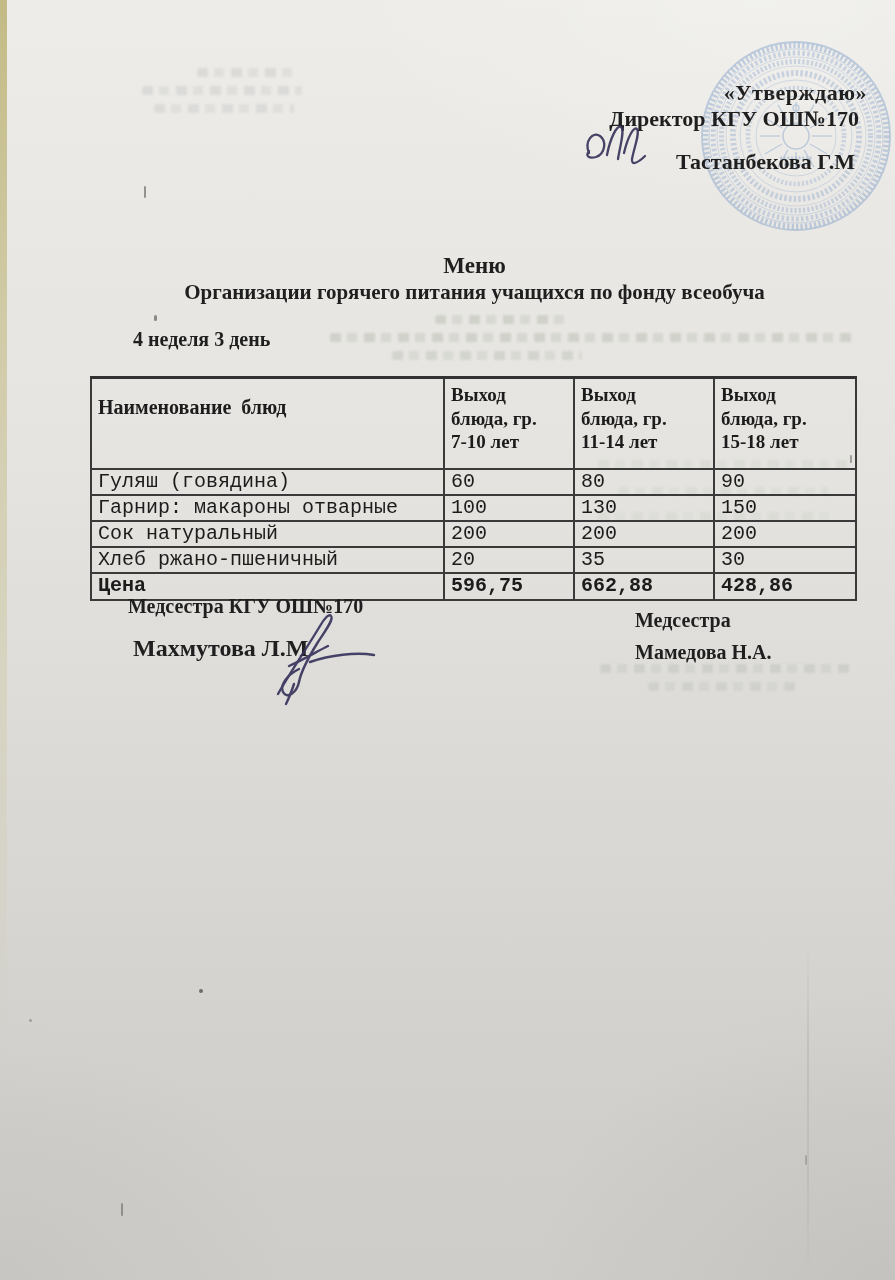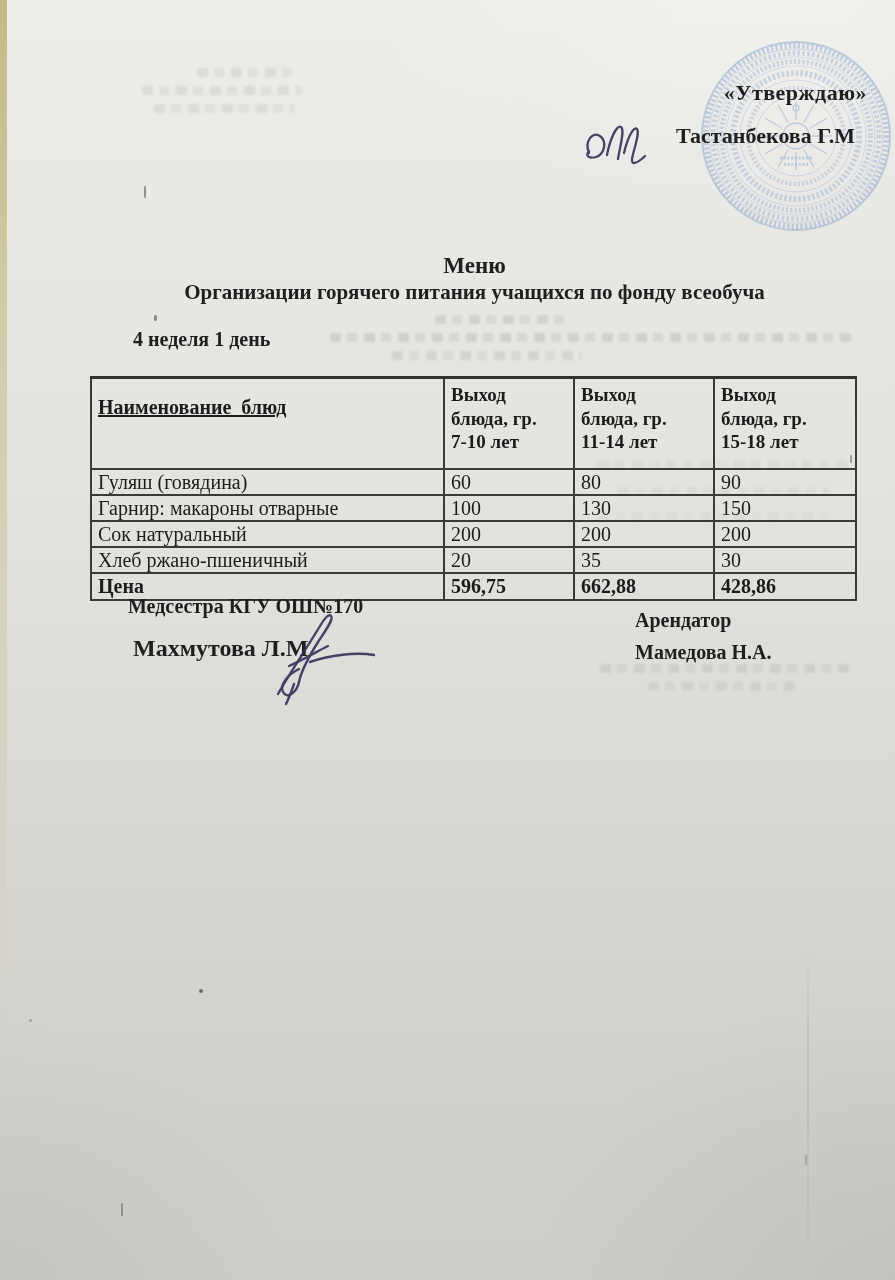--- a/index.html
+++ b/index.html
@@ -57,22 +57,22 @@
     position:absolute;left:90px;top:376px;z-index:2;
     border-collapse:collapse;table-layout:fixed;width:765px;
     font-size:20px;color:#1c1c1c;
   }
   .menu-table th,.menu-table td{
     border:2px solid #3a3a3a;vertical-align:top;overflow:hidden;
     padding:0 2px 0 6px;text-align:left;font-weight:normal;
   }
   .menu-table thead th{border-top:3px solid #323232;}
   .menu-table .hcell{font-size:19px;font-weight:bold;line-height:23.5px;height:72px;padding-top:4px;}
-  .menu-table .hname{font-size:20px;padding-top:17px;white-space:pre-wrap;text-decoration:underline;}
-  .menu-table td{height:24px;line-height:24px;}
+  .menu-table .hname{font-size:20px;padding-top:17px;white-space:pre-wrap;}
+  .menu-table td{height:24px;line-height:24px;font-family:Liberation Mono, monospace;}
   .menu-table .price td{font-weight:bold;height:25px;}
   .hl{display:block;}
 
   
   .sign-left-role{position:absolute;left:128px;top:595px;font-size:20px;font-weight:bold;z-index:2;}
   .sign-left-name{position:absolute;left:133px;top:635px;font-size:24px;font-weight:bold;z-index:2;}
   .sign-right-role{position:absolute;left:635px;top:609px;font-size:20px;font-weight:bold;z-index:2;}
   .sign-right-name{position:absolute;left:635px;top:641px;font-size:20px;font-weight:bold;z-index:2;}
 
   
@@ -141,37 +141,38 @@
         <line x1="104" y1="82.1" x2="114" y2="64.8"></line>
         <line x1="109.9" y1="88" x2="127.2" y2="78"></line>
       </g>
       <path d="M80 118 h32" stroke-width="3.2" stroke-dasharray="2 1.7" opacity="0.5"></path>
       <path d="M84 124.5 h24" stroke-width="3" stroke-dasharray="2 1.7" opacity="0.45"></path>
     </g>
   </svg>
 
   <div class="approval">
     <div class="quote">«Утверждаю»</div>
+    <div class="dir">Директор КГУ ОШ№170</div>
     <div class="dname">Тастанбекова Г.М</div>
   </div>
 
   <svg class="sig-director" width="72" height="58" viewBox="0 0 72 58">
     <g stroke="#35315a" stroke-width="2.3" fill="none" stroke-linecap="round" opacity="0.9">
       <path d="M9,39 C4,27 13,17 20,22 C27,27 25,40 16,43 C9,45 5,42 9,37"></path>
       <path d="M27,41 C30,25 37,10 41,13 C45,16 40,32 38,45"></path>
       <path d="M44,39 C48,22 54,12 57,15 C60,19 54,34 52,45 C51,52 58,49 65,42"></path>
     </g>
   </svg>
 
   <div class="title-block">
     <div class="t1">Меню</div>
     <div class="t2">Организации горячего питания учащихся по фонду всеобуча</div>
   </div>
 
-  <div class="period">4 неделя 1 день</div>
+  <div class="period">4 неделя 3 день</div>
 
   <table class="menu-table">
     <colgroup>
       <col style="width:353px">
         <col style="width:130px">
         <col style="width:140px">
         <col style="width:142px">
     </colgroup>
     <thead>
       <tr>
@@ -233,21 +234,21 @@
   <svg class="sig-nurse" width="122" height="98" viewBox="0 0 122 98">
     <g stroke="#35315a" stroke-width="2.4" fill="none" stroke-linecap="round" opacity="0.9">
       <path d="M20,86 C30,68 50,38 62,18 C66,11 71,5 73,8 C76,11 68,22 60,34 C50,50 43,64 41,74"></path>
       <path d="M41,74 C39,84 29,92 25,84 C21,76 31,66 41,61"></path>
       <path d="M31,58 C45,52 58,44 70,38"></path>
       <path d="M52,54 C72,47 98,44 116,47"></path>
       <path d="M36,76 C33,85 30,92 28,96"></path>
     </g>
   </svg>
 
-  <div class="sign-right-role">Арендатор</div>
+  <div class="sign-right-role">Медсестра</div>
   <div class="sign-right-name">Мамедова Н.А.</div>
 
   <div class="speck" style="left:144px;top:186px;width:2px;height:12px;background:rgba(60,60,60,.5);"></div>
   <div class="speck" style="left:154px;top:315px;width:3px;height:6px;background:rgba(60,60,60,.55);border-radius:2px;"></div>
   <div class="speck" style="left:850px;top:455px;width:2px;height:8px;background:rgba(90,90,90,.5);"></div>
   <div class="speck" style="left:199px;top:989px;width:4px;height:4px;background:rgba(40,40,40,.6);border-radius:50%;"></div>
   <div class="speck" style="left:29px;top:1019px;width:3px;height:3px;background:rgba(80,80,80,.4);border-radius:50%;"></div>
   <div class="speck" style="left:121px;top:1203px;width:2px;height:13px;background:rgba(70,70,70,.45);"></div>
   <div class="speck" style="left:805px;top:1155px;width:2px;height:10px;background:rgba(100,100,100,.35);"></div>
 

